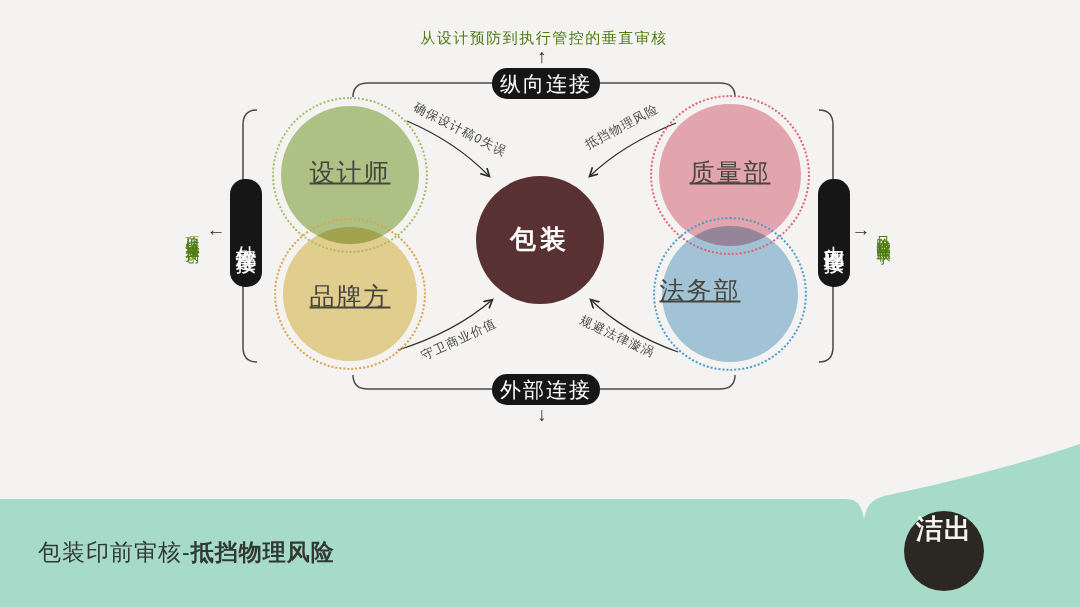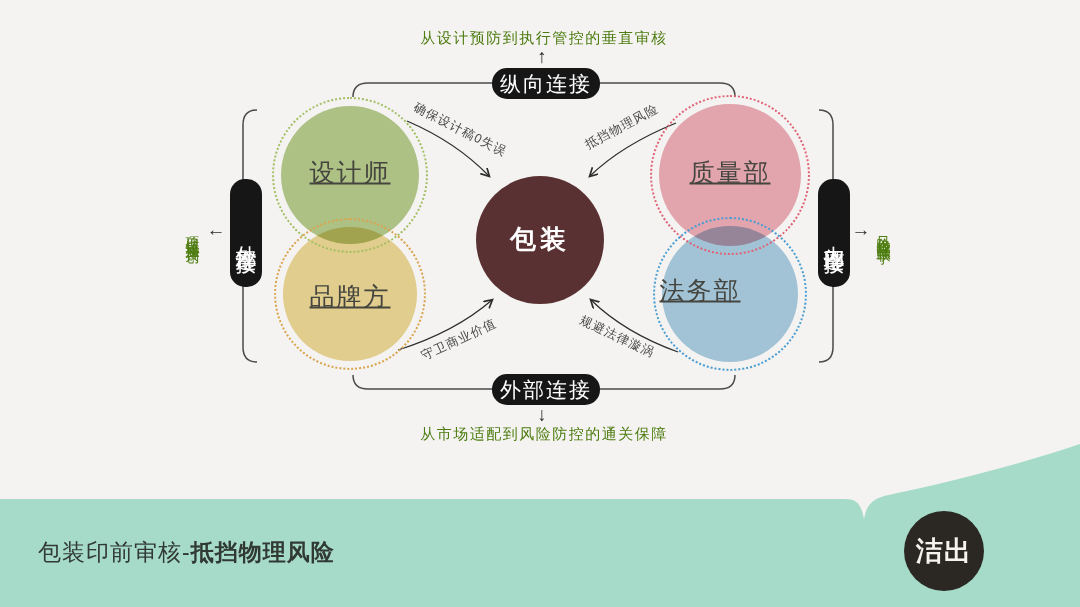--- a/index.html
+++ b/index.html
@@ -54,21 +54,21 @@
   
   .footer-svg{position:absolute;left:0;top:430px;}
   .footer-title{
     position:absolute;left:38px;top:537px;z-index:3;
     font-size:23px;color:#313935;letter-spacing:1px;
   }
   .footer-title b{font-weight:bold;}
   .logo-circle{
     position:absolute;left:904px;top:511px;width:80px;height:80px;border-radius:50%;
     background:var(--logo-circle,#2b2823);z-index:3;
-    display:flex;align-items:center;justify-content:center;
+    display:flex;justify-content:center;
     color:#f4f3ef;font-size:27px;font-weight:bold;letter-spacing:1px;
   }
 </style>
 </head>
 <body>
 
 <div class="stage">
 
   <svg class="layer" width="1080" height="500">
     <defs>
@@ -116,21 +116,20 @@
 
   <div class="badge h" style="left:492px;top:68px;">纵向连接</div>
   <div class="badge h" style="left:492px;top:374px;">外部连接</div>
   <div class="badge v" style="left:230px;top:179px;">外部连接</div>
   <div class="badge v" style="left:818px;top:179px;">内部连接</div>
 
   <div class="note" style="left:544px;top:38px;">从设计预防到执行管控的垂直审核</div>
   <div class="arrow-glyph" style="left:542px;top:56px;">↑</div>
 
   <div class="arrow-glyph" style="left:542px;top:414px;">↓</div>
-  <div class="note" style="left:544px;top:434px;">从市场适配到风险防控的通关保障</div>
 
   <div class="arrow-glyph" style="left:216px;top:229px;">←</div>
   <div class="note v" style="left:193px;top:233px;">项目链接协作共创</div>
 
   <div class="arrow-glyph" style="left:861px;top:229px;">→</div>
   <div class="note v" style="left:884px;top:233px;">风险规避强强联手</div>
 
   <svg class="footer-svg" width="1080" height="177">
     <path d="M0,69 L845,69 C857,69 861,74 864,89 C867,74 872,70 884,66 C945,53 1015,36 1080,14 L1080,177 L0,177 Z" fill="#a7dbc9"></path>
   </svg>

